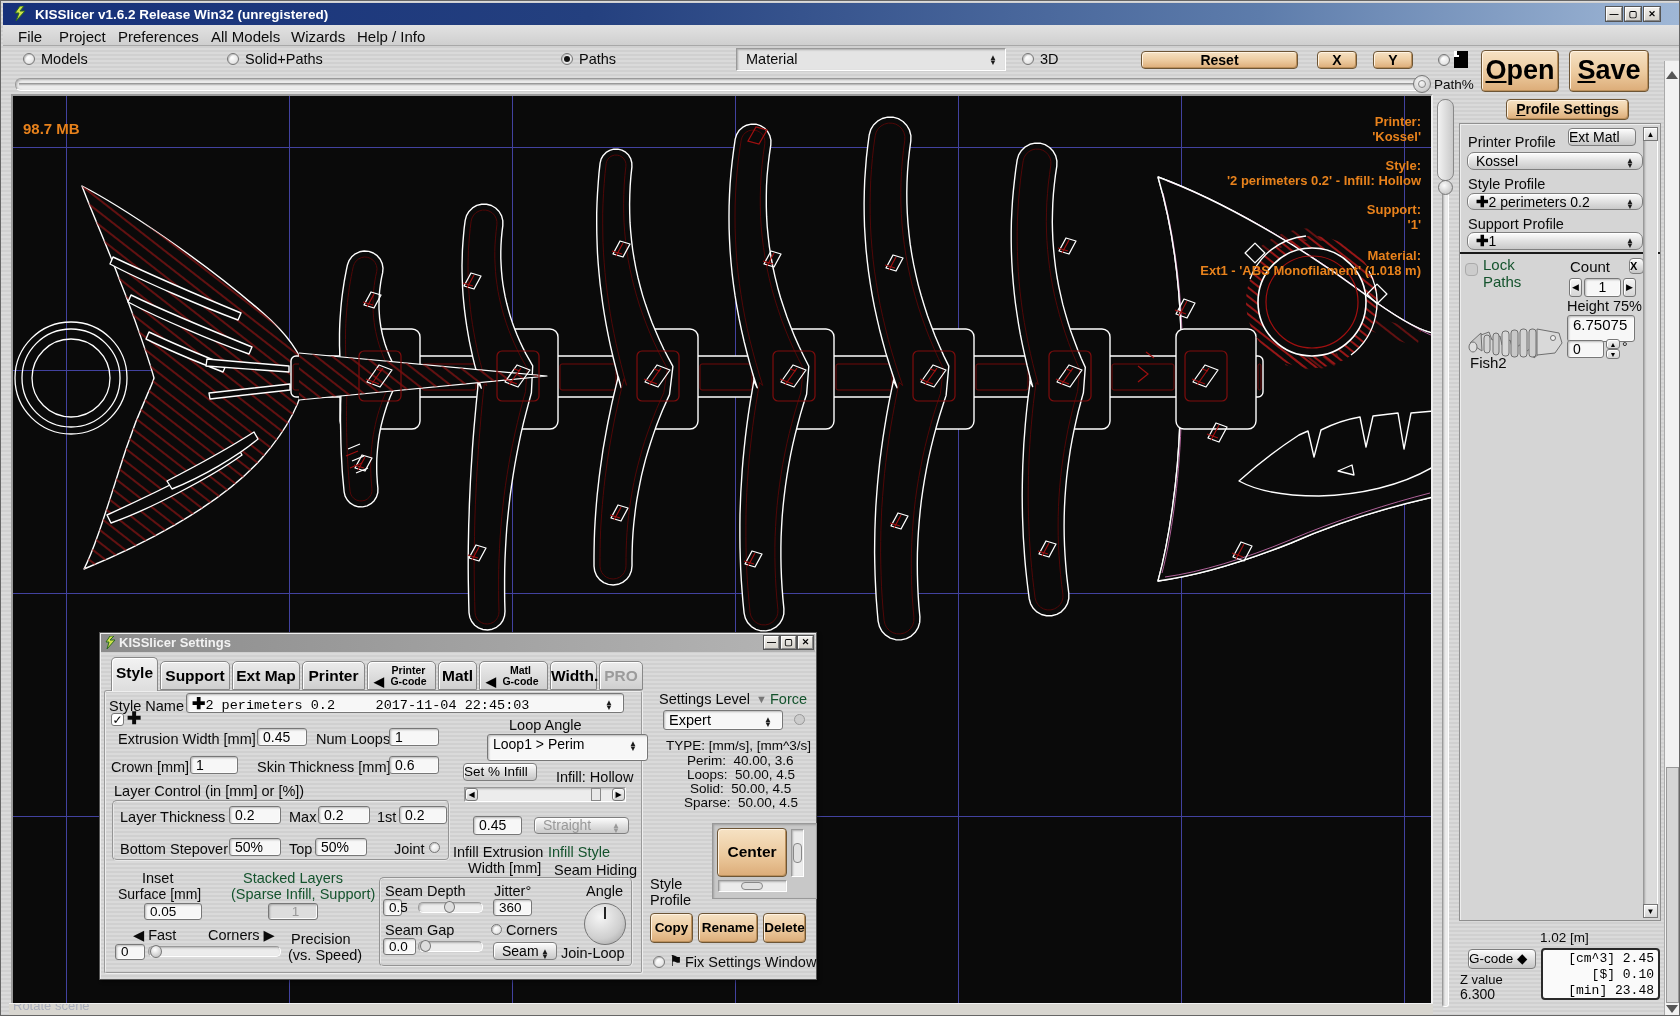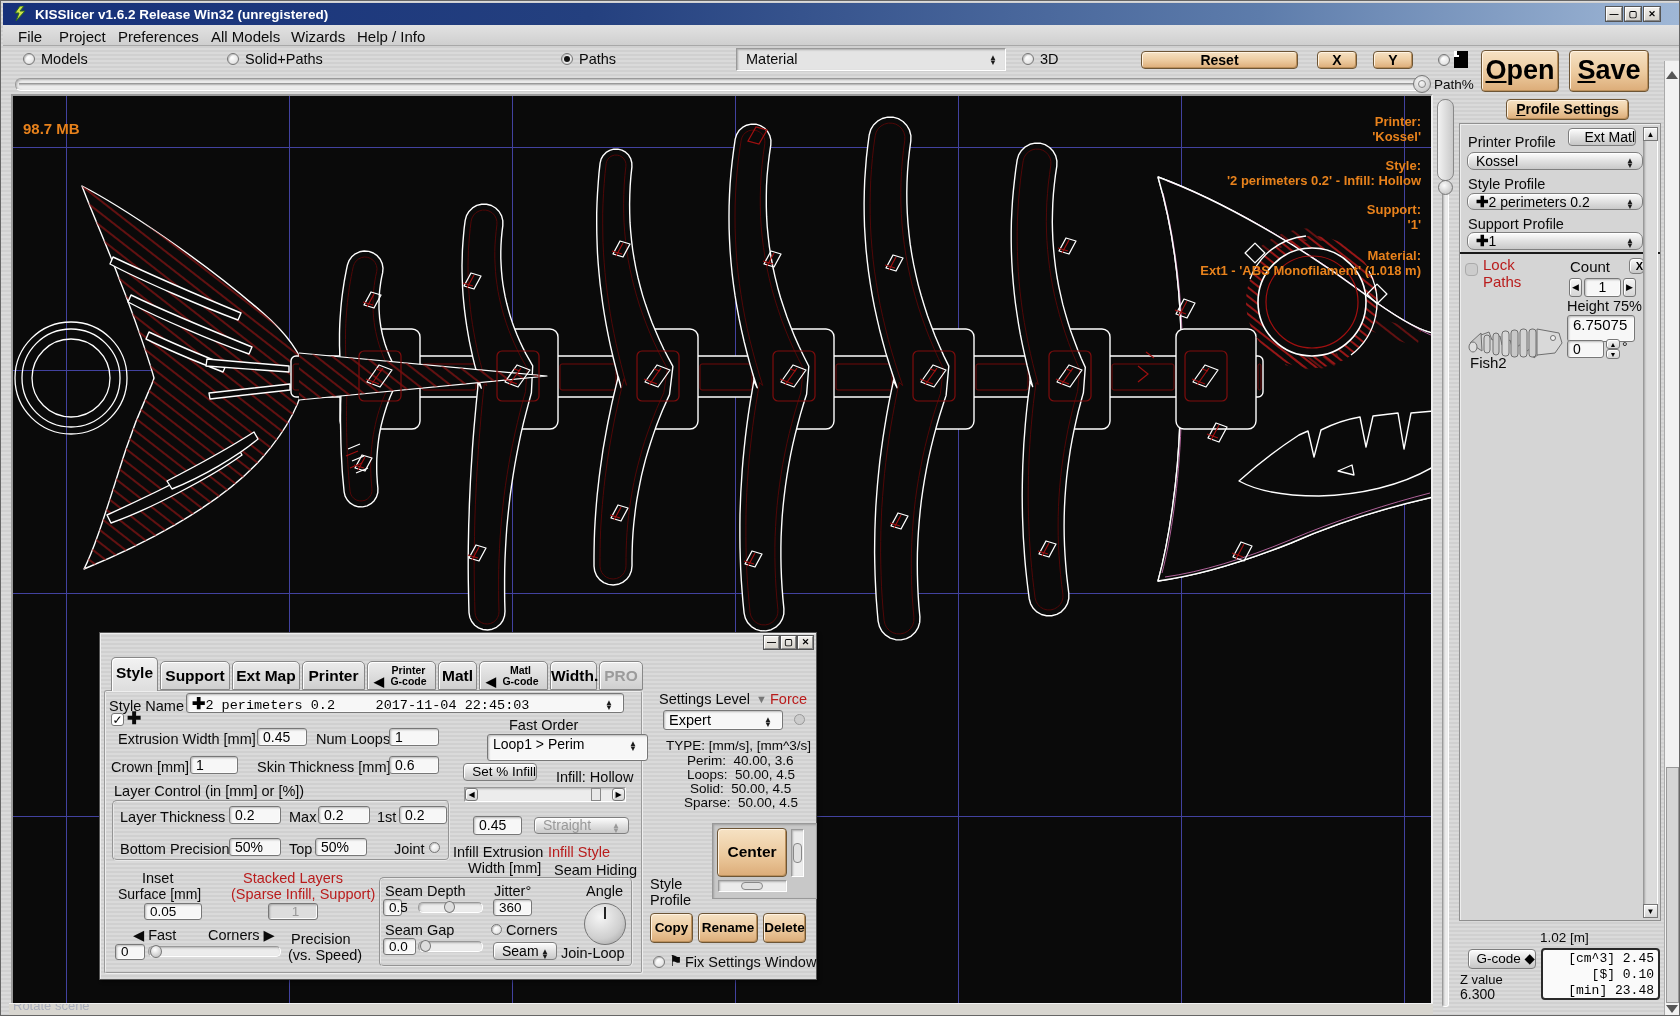--- a/index.html
+++ b/index.html
@@ -1,22 +1,22 @@
 <!DOCTYPE html>
 <html><head><meta charset="utf-8"><title>KISSlicer</title><style>
 *{margin:0;padding:0;box-sizing:border-box}
 html,body{width:1680px;height:1016px;overflow:hidden}
 body{font-family:"Liberation Sans",sans-serif;background:repeating-linear-gradient(180deg,#dadada 0 2px,#d0d0d0 2px 4px);position:relative;border:1px solid #666}
 .ab{position:absolute}
 .tb{position:absolute;background:linear-gradient(180deg,#f6e2c4 0%,#ecca9e 55%,#dcac78 100%);border:1px solid #6d5535;border-radius:4px;box-shadow:inset 1px 1px 0 #fff3e2,inset -1px -1px 0 #bb905c;color:#000;font-weight:bold;text-align:center}
-.gb{position:absolute;background:linear-gradient(180deg,#fdfdfd,#e0e0e0 50%,#c6c6c6);border:1px solid #7d7d7d;border-radius:4px;box-shadow:inset 1px 1px 0 #fff;text-align:right}
+.gb{position:absolute;background:linear-gradient(180deg,#fdfdfd,#e0e0e0 50%,#c6c6c6);border:1px solid #7d7d7d;border-radius:4px;box-shadow:inset 1px 1px 0 #fff;text-align:left}
 .fd{position:absolute;background:#f7f7f7;border:1px solid #777;border-radius:3px;box-shadow:inset 1px 1px 2px rgba(0,0,0,.25),inset -1px -1px 0 #fff;text-align:left;padding-left:5px}
 .cp{position:absolute;background:linear-gradient(180deg,#fdfdfd,#e4e4e4 45%,#c9c9c9);border:1px solid #808080;border-radius:7px;box-shadow:inset 1px 1px 0 #fff;padding-left:8px}
 .lab{position:absolute;color:#0a0a0a;white-space:nowrap}
-.glab{position:absolute;color:#b91c1c;white-space:nowrap}
+.glab{position:absolute;color:#14532d;white-space:nowrap}
 .dia{position:absolute;width:10px;font-size:8px;line-height:5px;color:#1a1a1a;letter-spacing:0}
 .rad{position:absolute;width:12px;height:12px;border-radius:50%;background:radial-gradient(circle at 40% 35%,#fff,#e8e8e8 60%,#bbb);border:1px solid #777;box-shadow:inset 1px 1px 1px rgba(0,0,0,.2)}
 .grp{position:absolute;border:2px groove #e8e8e8;border-radius:5px}
 .wbtn{width:16px;height:14px;background:linear-gradient(180deg,#f2f0ec,#d5d2cb);border:1px solid #888;border-top-color:#fff;border-left-color:#fff;box-shadow:0 0 0 1px #555;font:bold 9px "Liberation Sans";text-align:center;line-height:12px;position:absolute}
 .sunk{background:#ececec;border:1px solid #999;border-bottom-color:#fff;border-right-color:#fff;box-shadow:inset 1px 1px 2px rgba(0,0,0,.25)}
 .arrbtn{position:absolute;background:linear-gradient(180deg,#f5f5f5,#d5d5d5);border:1px solid #777;border-radius:3px;text-align:center;box-shadow:inset 1px 1px 0 #fff}
 </style></head>
 <body>
 
 <div class="ab" style="left:2px;top:2px;width:1676px;height:22px;background:linear-gradient(90deg,#16307a 0%,#24407f 35%,#5d7cab 75%,#9fb7d6 100%);display:flex;align-items:center">
@@ -282,20 +282,26 @@
 <div class="gb" style="left:1467px;top:948px;width:68px;height:20px;font-size:13.5px;line-height:18px">G-code ◆</div>
 <div class="ab" style="left:1540px;top:947px;width:119px;height:52px;background:#fafafa;border:2px solid #2a2a2a;border-radius:4px;font-family:'Liberation Mono';font-size:13px;text-align:right;padding:1px 4px;line-height:16px">[cm^3] 2.45<br>[$] 0.10<br>[min] 23.48</div>
 <span class="lab" style="left:1459px;top:971px;font-size:13px">Z value</span>
 <span class="lab" style="left:1459px;top:985px;font-size:14px">6.300</span>
 <div class="ab" style="left:1663px;top:60px;width:16px;height:956px;background:#f2f2f2;border-left:1px solid #aaa"></div>
 <div class="ab" style="left:1665px;top:70px;width:0;height:0;border-left:6px solid transparent;border-right:6px solid transparent;border-bottom:8px solid #555"></div>
 <div class="ab" style="left:1665px;top:766px;width:13px;height:236px;background:#d5d5d5;border:1px solid #999"></div>
 <div class="ab" style="left:1665px;top:1004px;width:0;height:0;border-left:6px solid transparent;border-right:6px solid transparent;border-top:8px solid #555"></div>
 
 <div class="ab" style="left:98px;top:631px;width:718px;height:348px;background:repeating-linear-gradient(180deg,#dadada 0 2px,#d0d0d0 2px 4px);border:1px solid #555;box-shadow:inset 1px 1px 0 #f0f0f0,2px 2px 3px rgba(0,0,0,.4)">
+ <div class="ab" style="left:1px;top:1px;width:714px;height:18px;background:linear-gradient(90deg,#8c8c8c,#b5b5b5)">
+  <svg width="13" height="14" style="position:absolute;left:3px;top:2px">
+        <polygon points="6,0 2,6 5,6 3,13 11,4 6,4 10,0" fill="#cfe24a" stroke="#2c6b1f" stroke-width="1"></polygon>
+      </svg>
+  <span style="position:absolute;left:18px;top:1px;color:#f2f2f2;font-weight:bold;font-size:13px">KISSlicer Settings</span>
+ </div>
  <div class="wbtn" style="left:664px;top:3px;width:15px;height:13px;line-height:11px">—</div>
  <div class="wbtn" style="left:681px;top:3px;width:15px;height:13px;line-height:11px">▢</div>
  <div class="wbtn" style="left:698px;top:3px;width:15px;height:13px;line-height:11px">✕</div>
 </div>
 <div class="ab" style="left:110px;top:656px;width:47px;height:34px;background:linear-gradient(180deg,#f2f2f2,#ddd);border:1px solid #888;border-bottom:none;border-radius:5px 5px 0 0;box-shadow:inset 1px 1px 0 #fff;font-weight:bold;font-size:15.5px;text-align:center;line-height:30px;z-index:3">Style</div>
 <div class="ab" style="left:159px;top:660px;width:70px;height:29px;background:linear-gradient(180deg,#ececec,#cfcfcf);border:1px solid #888;border-radius:5px 5px 0 0;box-shadow:inset 1px 1px 0 #fff;color:#000;font-weight:bold;font-size:15.5px;text-align:center;line-height:27px">Support</div>
 <div class="ab" style="left:231px;top:660px;width:68px;height:29px;background:linear-gradient(180deg,#ececec,#cfcfcf);border:1px solid #888;border-radius:5px 5px 0 0;box-shadow:inset 1px 1px 0 #fff;color:#000;font-weight:bold;font-size:15.5px;text-align:center;line-height:27px">Ext Map</div>
 <div class="ab" style="left:301px;top:660px;width:63px;height:29px;background:linear-gradient(180deg,#ececec,#cfcfcf);border:1px solid #888;border-radius:5px 5px 0 0;box-shadow:inset 1px 1px 0 #fff;color:#000;font-weight:bold;font-size:15.5px;text-align:center;line-height:27px">Printer</div>
 <div class="ab" style="left:366px;top:660px;width:69px;height:29px;background:linear-gradient(180deg,#ececec,#cfcfcf);border:1px solid #888;border-radius:5px 5px 0 0;box-shadow:inset 1px 1px 0 #fff;color:#000;font-weight:bold;font-size:15.5px;text-align:center;line-height:27px">
     <span style="position:absolute;left:6px;top:6px;font-size:13px">◀</span>
@@ -325,40 +331,40 @@
 <span class="lab" style="left:256px;top:758px;font-size:14.5px;z-index:2">Skin Thickness [mm]</span>
 <div class="fd" style="left:388px;top:755px;width:50px;height:18px;font-size:14px;line-height:16px;z-index:2">0.6</div>
 <span class="lab" style="left:113px;top:782px;font-size:14.5px;z-index:2">Layer Control (in [mm] or [%])</span>
 <div class="grp" style="left:111px;top:799px;width:338px;height:61px;z-index:2"></div>
 <span class="lab" style="left:119px;top:808px;font-size:14.5px;z-index:2">Layer Thickness</span>
 <div class="fd" style="left:228px;top:805px;width:52px;height:18px;font-size:14px;line-height:16px;z-index:2">0.2</div>
 <span class="lab" style="left:288px;top:808px;font-size:14.5px;z-index:2">Max</span>
 <div class="fd" style="left:317px;top:805px;width:52px;height:18px;font-size:14px;line-height:16px;z-index:2">0.2</div>
 <span class="lab" style="left:376px;top:808px;font-size:14.5px;z-index:2">1st</span>
 <div class="fd" style="left:398px;top:805px;width:48px;height:18px;font-size:14px;line-height:16px;z-index:2">0.2</div>
-<span class="lab" style="left:119px;top:840px;font-size:14.5px;z-index:2">Bottom Precision</span>
+<span class="lab" style="left:119px;top:840px;font-size:14.5px;z-index:2">Bottom Stepover</span>
 <div class="fd" style="left:228px;top:837px;width:52px;height:18px;font-size:14px;line-height:16px;z-index:2">50%</div>
 <span class="lab" style="left:288px;top:840px;font-size:14.5px;z-index:2">Top</span>
 <div class="fd" style="left:314px;top:837px;width:52px;height:18px;font-size:14px;line-height:16px;z-index:2">50%</div>
 <span class="lab" style="left:393px;top:840px;font-size:14.5px;z-index:2">Joint</span>
 <div class="rad" style="left:428px;top:841px;width:11px;height:11px;z-index:2"></div>
 <span class="lab" style="left:141px;top:869px;font-size:14.5px;z-index:2">Inset</span>
 <span class="lab" style="left:117px;top:885px;font-size:14px;z-index:2">Surface [mm]</span>
 <div class="fd" style="left:143px;top:902px;width:58px;height:17px;font-size:13.5px;line-height:15px;z-index:2">0.05</div>
 <span class="glab" style="left:242px;top:869px;font-size:14.5px;z-index:2">Stacked Layers</span>
 <span class="glab" style="left:230px;top:885px;font-size:14.5px;z-index:2">(Sparse Infill, Support)</span>
 <div class="fd" style="left:267px;top:902px;width:50px;height:17px;font-size:13.5px;line-height:15px;color:#999;background:#ddd;text-align:center;z-index:2">1</div>
 <span class="lab" style="left:132px;top:926px;font-size:14.5px;z-index:2">◀ Fast</span>
 <span class="lab" style="left:207px;top:926px;font-size:14.5px;z-index:2">Corners ▶</span>
 <div class="fd" style="left:114px;top:943px;width:30px;height:16px;font-size:13.5px;line-height:14px;z-index:2">0</div>
 <div class="ab sunk" style="left:147px;top:945px;width:133px;height:11px;border-radius:5px;z-index:2"></div>
 <div class="ab" style="left:149px;top:944px;width:12px;height:13px;border-radius:50%;background:radial-gradient(circle at 40% 35%,#fff,#ccc 70%,#999);border:1px solid #777;z-index:2"></div>
 <span class="lab" style="left:290px;top:930px;font-size:14.5px;z-index:2">Precision</span>
 <span class="lab" style="left:287px;top:946px;font-size:14.5px;z-index:2">(vs. Speed)</span>
-<span class="lab" style="left:508px;top:716px;font-size:14.5px;z-index:2">Fast Order</span>
+<span class="lab" style="left:508px;top:716px;font-size:14.5px;z-index:2">Loop Angle</span>
 <div class="fd" style="left:486px;top:733px;width:161px;height:27px;font-size:14px;line-height:18px;z-index:2">Loop1 &gt; Perim<div class="dia" style="right:8px;top:6px;position:absolute">▲<br>▼</div></div>
 <div class="gb" style="left:462px;top:762px;width:74px;height:18px;font-size:13.5px;line-height:16px;z-index:2">Set % Infill</div>
 <span class="lab" style="left:555px;top:768px;font-size:14.5px;z-index:2">Infill: Hollow</span>
 <div class="ab sunk" style="left:463px;top:786px;width:162px;height:15px;z-index:2"></div>
 <div class="arrbtn" style="left:464px;top:787px;width:13px;height:13px;font-size:8px;line-height:12px;z-index:2">◀</div>
 <div class="arrbtn" style="left:611px;top:787px;width:13px;height:13px;font-size:8px;line-height:12px;z-index:2">▶</div>
 <div class="ab" style="left:590px;top:787px;width:10px;height:13px;background:#e8e8e8;border:1px solid #888;z-index:2"></div>
 <div class="fd" style="left:472px;top:815px;width:49px;height:19px;font-size:14px;line-height:17px;z-index:2">0.45</div>
 <div class="cp" style="left:533px;top:816px;width:95px;height:17px;font-size:14px;line-height:15px;color:#999;z-index:2;border-radius:4px">Straight<div class="dia" style="right:6px;top:5px;position:absolute;color:#999">▲<br>▼</div></div>
 <span class="lab" style="left:452px;top:843px;font-size:14.5px;z-index:2">Infill Extrusion</span>

